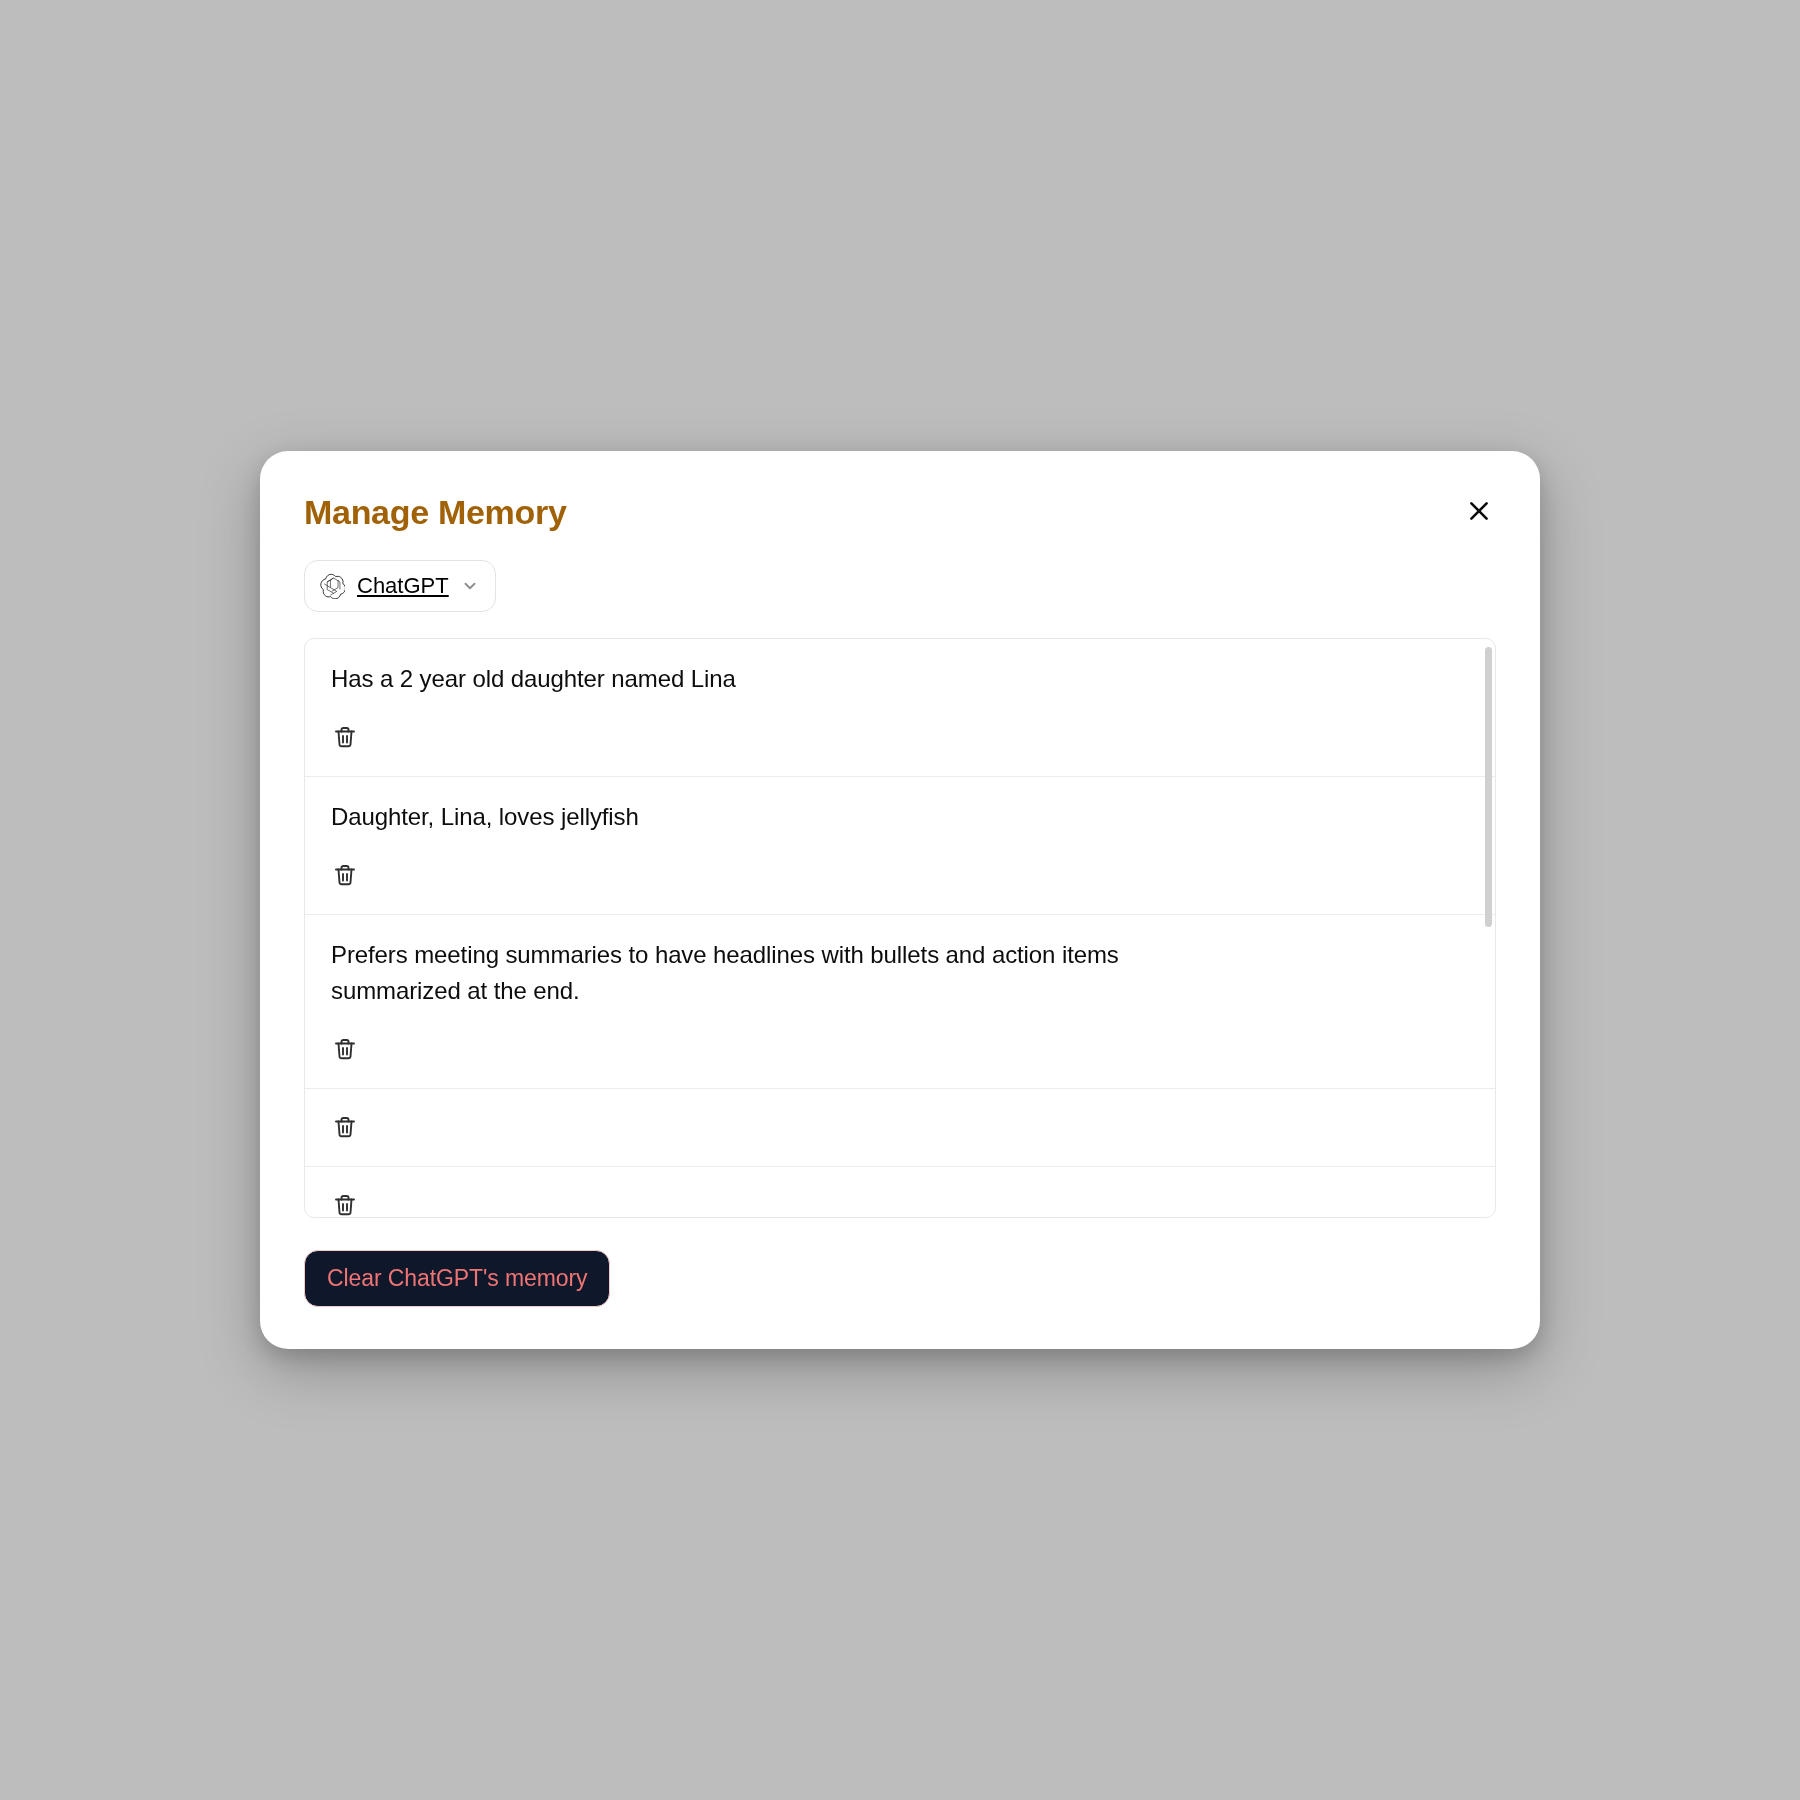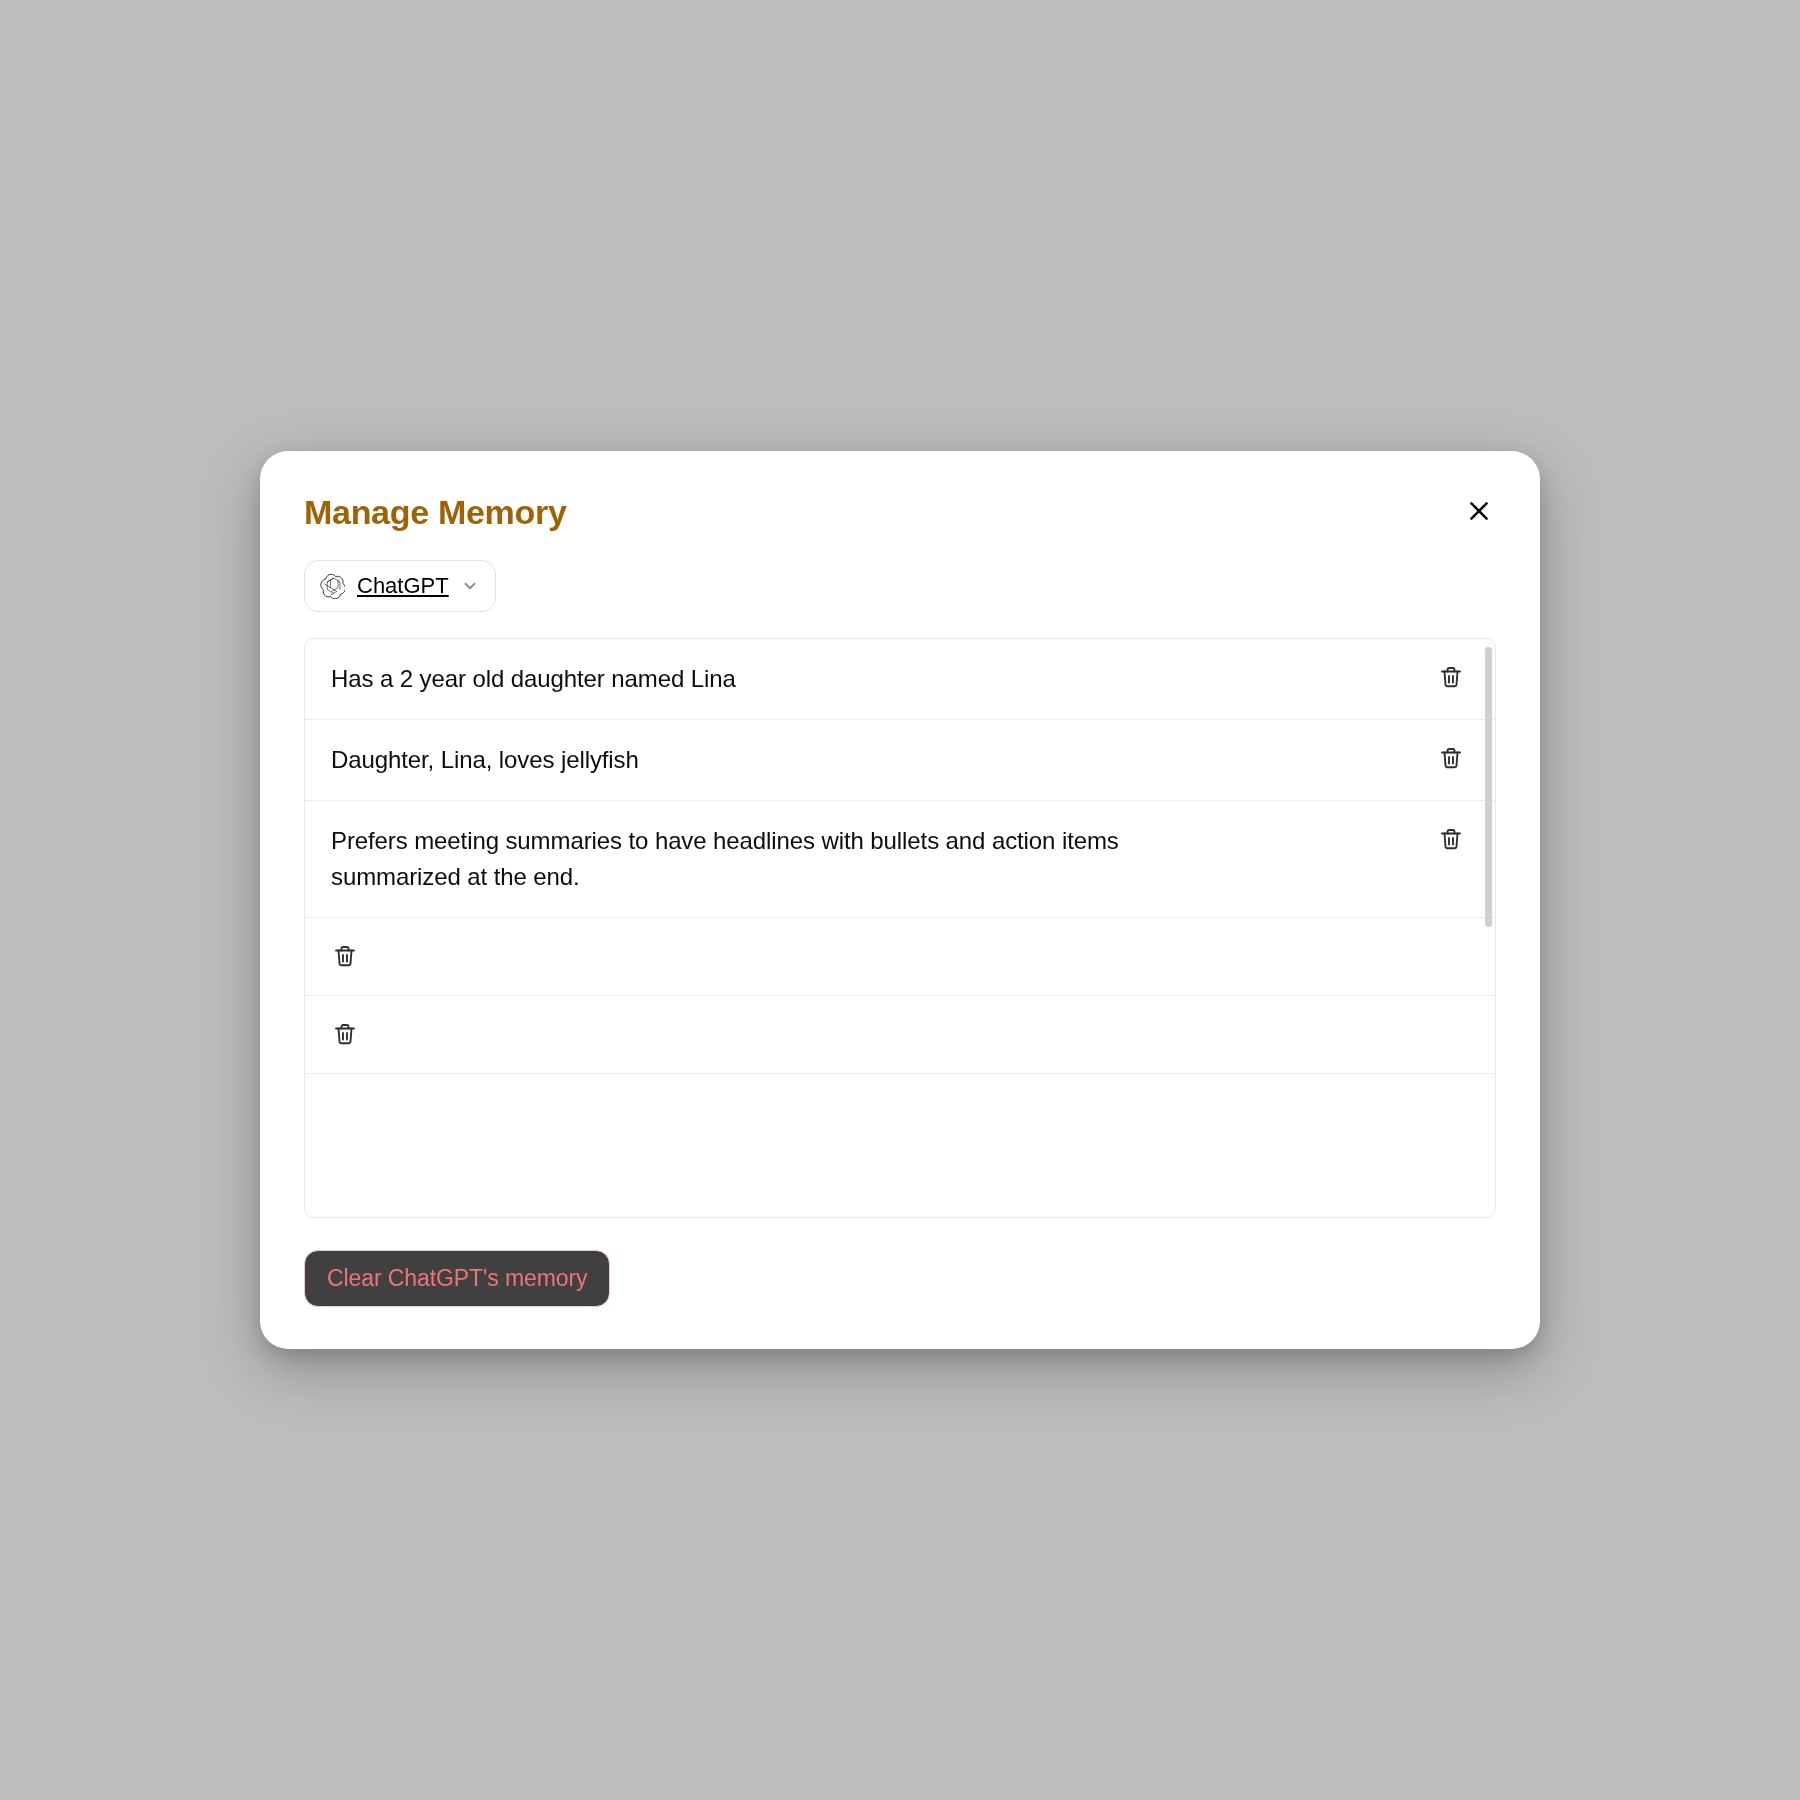--- a/index.html
+++ b/index.html
@@ -105,20 +105,21 @@
       background: #d0d0d0;
       border-radius: 4px;
     }
     .memory-row {
       display: flex;
       align-items: flex-start;
       justify-content: space-between;
       padding: 22px 30px 22px 26px;
       border-bottom: 1.5px solid #ececec;
       gap: 24px;
+      flex-direction: column;
     }
     .memory-row:last-child {
       border-bottom: none;
     }
     .memory-text {
       font-size: 24px;
       line-height: 1.5;
       color: #0d0d0d;
       max-width: 820px;
       letter-spacing: -0.1px;
@@ -130,21 +131,21 @@
       color: #2f2f2f;
       flex-shrink: 0;
       padding: 2px;
       margin-top: 2px;
     }
     .footer {
       margin-top: 32px;
     }
     .clear-btn {
       border: 1.5px solid #f4c9c9;
-      background: #404040;
+      background: #0f172a;
       color: #ef7474;
       font-size: 23px;
       font-weight: 500;
       padding: 14px 22px;
       border-radius: 14px;
       cursor: pointer;
       letter-spacing: -0.1px;
     }
   </style>
 </head>

